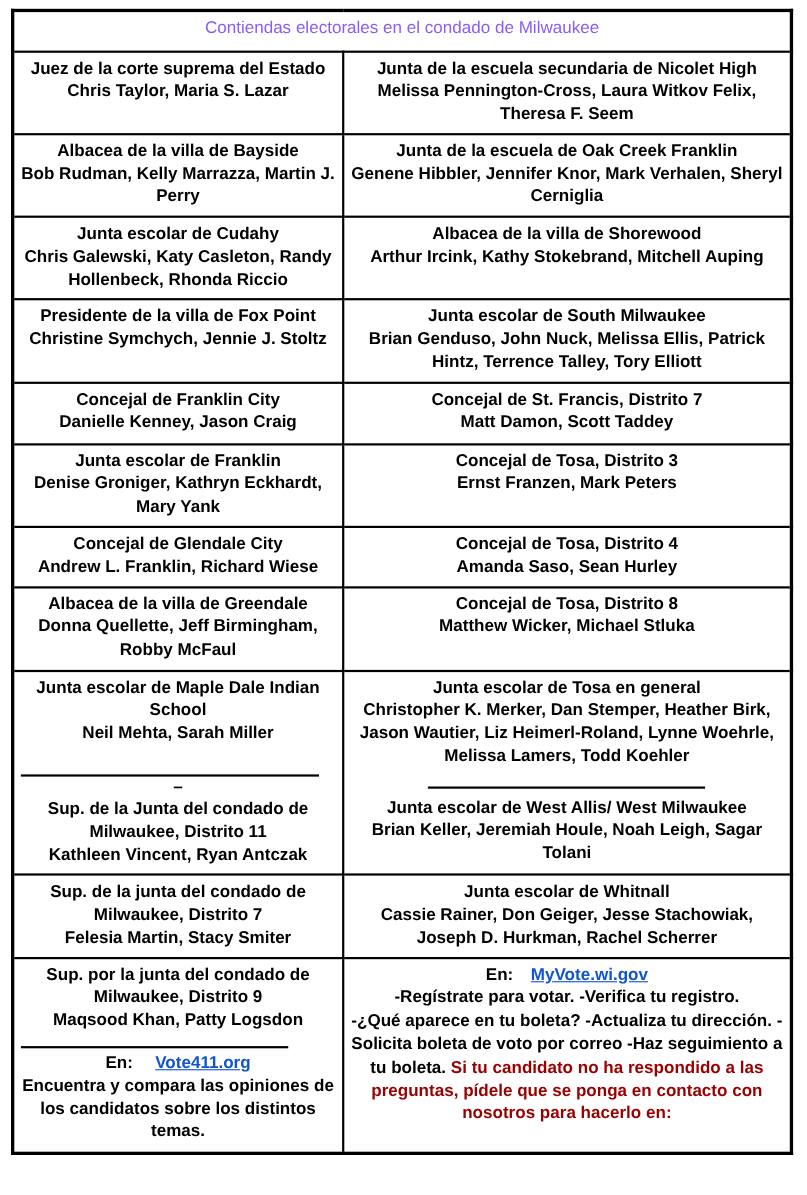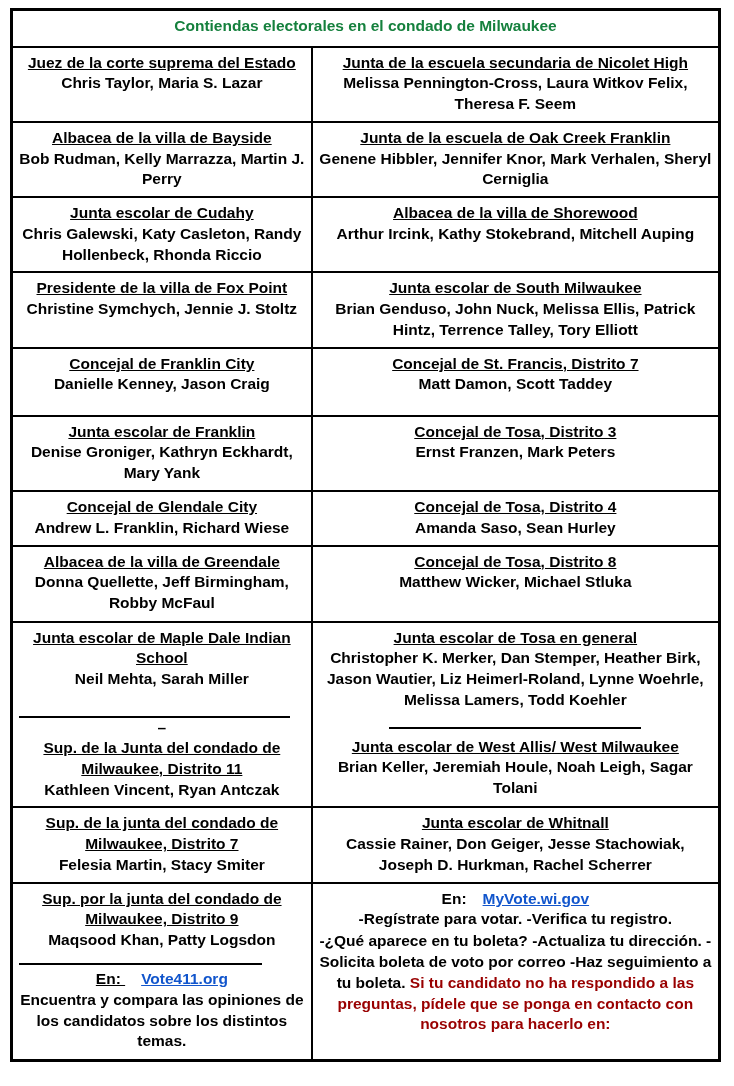--- a/index.html
+++ b/index.html
@@ -13,41 +13,41 @@
   table.contests td {
     border:2px solid #000;
     vertical-align:top; text-align:center;
     padding:5px 6px 6px;
     font-size:15.5px; line-height:1.34;
     overflow:hidden;
   }
   col.c-left  { width:42.4%; }
   col.c-right { width:57.6%; }
   td.title-cell {
-    font-size:19.5px; font-weight:bold; color:#15803d;
+    font-size:19.5px; font-weight:normal; color:#8b5cf6;
     vertical-align:middle; padding:6px 4px; line-height:1.2;
   }
-  .hdr { font-weight:bold;text-decoration:underline; }
+  .hdr { font-weight:bold; }
   .names { font-weight:bold; }
   .sep { border-top:2px solid #000; height:0; }
   .sep-left   { width:95%; margin:26px 0 2px 0; }
   .sep-center { width:64%; margin:16px auto 8px auto; }
   .sep-bl     { width:85%; margin:12px 0 4px 0; }
   .dash { line-height:1.05; font-weight:bold; margin-bottom:2px; }
   a.link { color:#1155CC; text-decoration:underline; cursor:pointer;padding-left:16px; }
   a.link-bold { font-weight:bold; }
   .red { color:#990000; }
   .br-cell { text-align:left; font-weight:bold; }
   .br-cell .flow { margin-top:1px; }
   tr.rt  { height:37px; }
   tr.r1  { height:75px; }
   tr.r2  { height:74px; }
   tr.r3  { height:73px; }
   tr.r4  { height:67px; }
-  tr.r5  { height:68px; }
+  tr.r5  { height:56px; }
   tr.r6  { height:55px; }
   tr.r7  { height:73px; }
   tr.r8  { height:52px; }
   tr.r9  { height:76px; }
   tr.rd  { height:169px; }
   tr.r11 { height:66px; }
   tr.r12 { height:178px; }
 </style>
 </head>
 <body>

